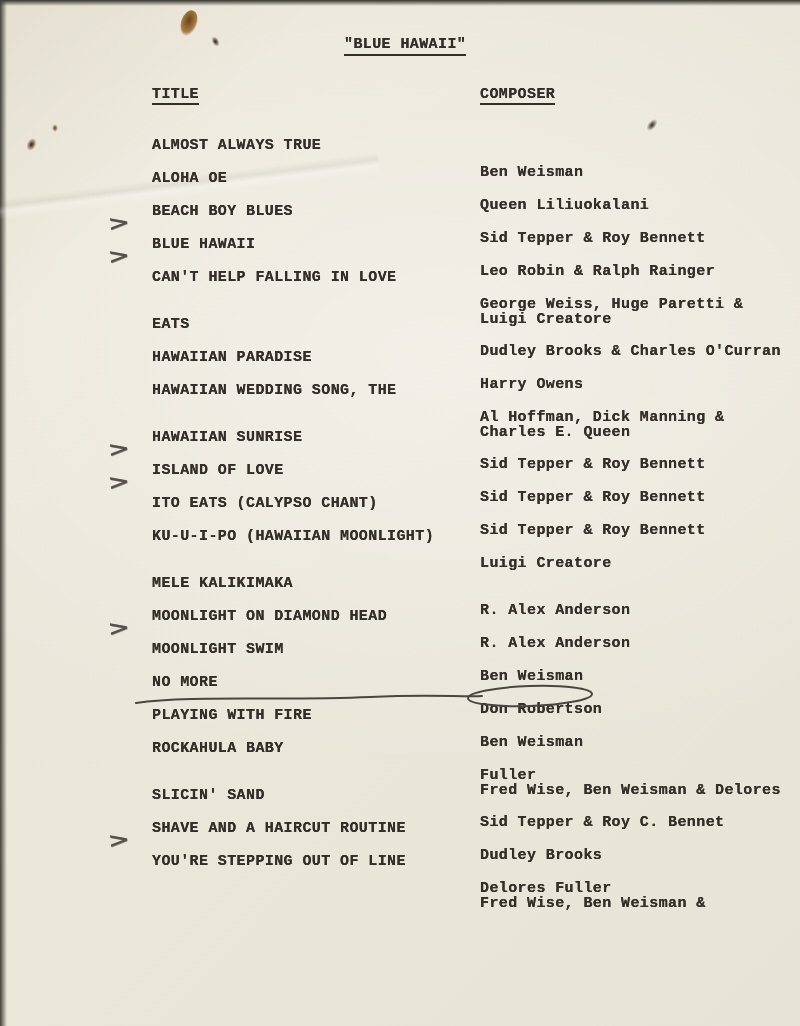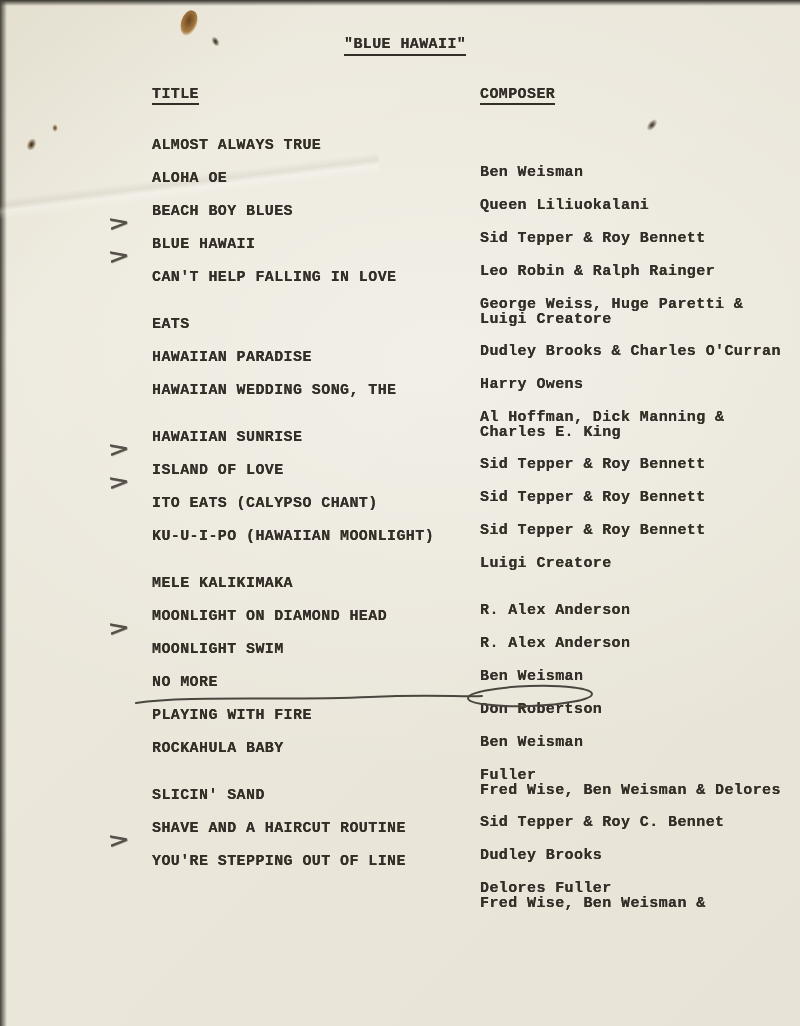--- a/index.html
+++ b/index.html
@@ -125,21 +125,21 @@
     <span class="composer typewritten">
           <div>Harry Owens</div>
         </span>
 
   </div>
       <div class="row" style="top: 366px;">
 
     <span class="song-title typewritten">HAWAIIAN WEDDING SONG, THE</span>
     <span class="composer typewritten">
           <div>Al Hoffman, Dick Manning &amp;</div>
-          <div>Charles E. King</div>
+          <div>Charles E. Queen</div>
         </span>
 
   </div>
       <div class="row" style="top: 413px;">
 
     <span class="song-title typewritten">HAWAIIAN SUNRISE</span>
     <span class="composer typewritten">
           <div>Sid Tepper &amp; Roy Bennett</div>
         </span>
 

